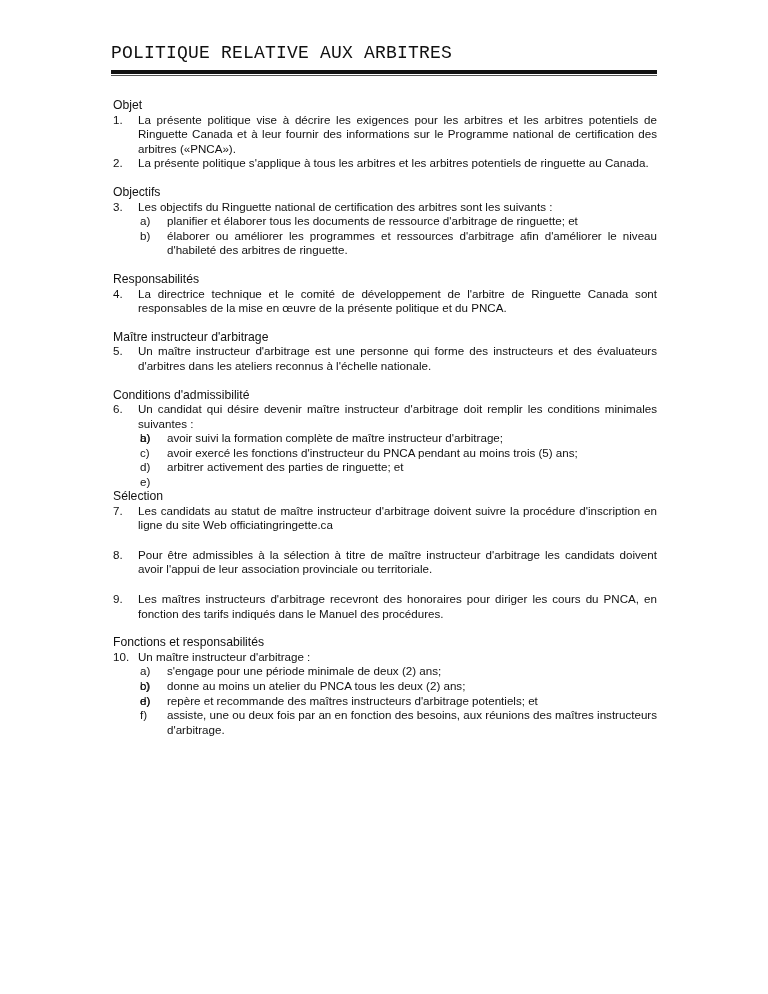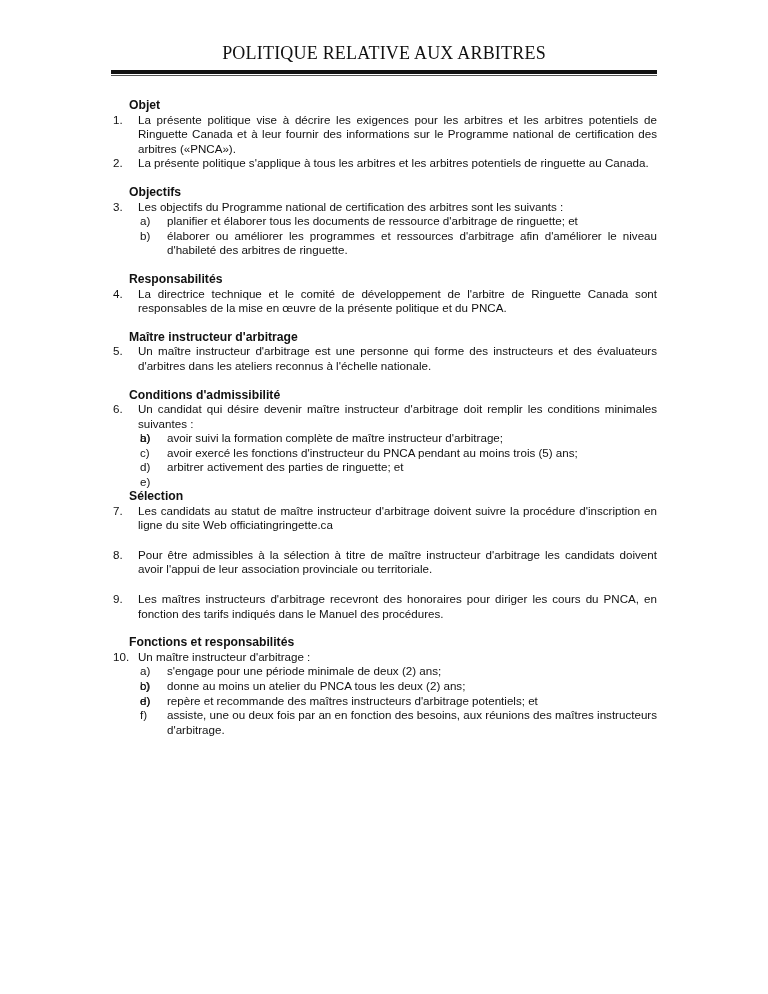--- a/index.html
+++ b/index.html
@@ -1,45 +1,45 @@
 <!DOCTYPE html>
 <html><head>
 <meta charset="utf-8">
 <style>
   html, body { margin: 0; padding: 0; background: #ffffff; }
   body { width: 768px; height: 994px; position: relative; overflow: hidden;
          font-family: "DejaVu Sans Condensed", "Liberation Sans", sans-serif; color: #111; }
   .page { position: absolute; left: 0; top: 0; width: 768px; height: 994px; }
-  .title { position: absolute; left: 111px; width: 546px; top: 43px; text-align: center;
-           font-family: Liberation Serif, serif; font-size: 18px; letter-spacing: 0.2px; color: #111; }
+  .title { position: absolute; left: 111px; width: 546px; top: 43px; 
+           font-family: Liberation Mono, monospace; font-size: 18px; letter-spacing: 0.2px; color: #111; }
   .rule-thick { position: absolute; left: 111px; width: 546px; top: 70px; height: 4px; background: #111; }
   .rule-thin { position: absolute; left: 111px; width: 546px; top: 75px; height: 1px; background: #555; }
   .content { position: absolute; left: 113px; top: 98px; width: 544px;
              font-family: "Liberation Sans", sans-serif; font-size: 11.6px; line-height: 14.6px; }
-  .heading { font-weight: bold; font-size: 12.2px; margin-top: 14px; margin-left: 16px; }
+  .heading { font-weight: normal; font-size: 12.2px; margin-top: 14px; }
   .heading.first { margin-top: 0; }
   .item { position: relative; padding-left: 25px; text-align: justify; }
   .item.spaced { margin-top: 15px; }
   .num { position: absolute; left: 0; top: 0; }
   .sub { position: relative; padding-left: 54px; text-align: justify; }
   .sub .letter { position: absolute; left: 27px; top: 0; }
 </style>
 </head>
 <body>
 
 <div class="page">
   <div class="title">POLITIQUE RELATIVE AUX ARBITRES</div>
   <div class="rule-thick"></div>
   <div class="rule-thin"></div>
   <div class="content" id="content">
       <div class="heading first">Objet</div>
       <div class="item"><span class="num">1.</span><span>La présente politique vise à décrire les exigences pour les arbitres et les arbitres potentiels de Ringuette Canada et à leur fournir des informations sur le Programme national de certification des arbitres («PNCA»).</span></div>
       <div class="item"><span class="num">2.</span><span>La présente politique s'applique à tous les arbitres et les arbitres potentiels de ringuette au Canada.</span></div>
       <div class="heading">Objectifs</div>
-      <div class="item"><span class="num">3.</span><span>Les objectifs du Programme national de certification des arbitres sont les suivants :</span></div>
+      <div class="item"><span class="num">3.</span><span>Les objectifs du Ringuette national de certification des arbitres sont les suivants :</span></div>
       <div class="sub"><span class="letter">a)</span><span>planifier et élaborer tous les documents de ressource d'arbitrage de ringuette; et</span></div>
       <div class="sub"><span class="letter">b)</span><span>élaborer ou améliorer les programmes et ressources d'arbitrage afin d'améliorer le niveau d'habileté des arbitres de ringuette.</span></div>
       <div class="heading">Responsabilités</div>
       <div class="item"><span class="num">4.</span><span>La directrice technique et le comité de développement de l'arbitre de Ringuette Canada sont responsables de la mise en œuvre de la présente politique et du PNCA.</span></div>
       <div class="heading">Maître instructeur d'arbitrage</div>
       <div class="item"><span class="num">5.</span><span>Un maître instructeur d'arbitrage est une personne qui forme des instructeurs et des évaluateurs d'arbitres dans les ateliers reconnus à l'échelle nationale.</span></div>
       <div class="heading">Conditions d'admissibilité</div>
       <div class="item"><span class="num">6.</span><span>Un candidat qui désire devenir maître instructeur d'arbitrage doit remplir les conditions minimales suivantes :</span></div>
       <div class="sub"><span class="letter">a)</span></div>
       <div class="sub"><span class="letter">b)</span><span>avoir suivi la formation complète de maître instructeur d'arbitrage;</span></div>

